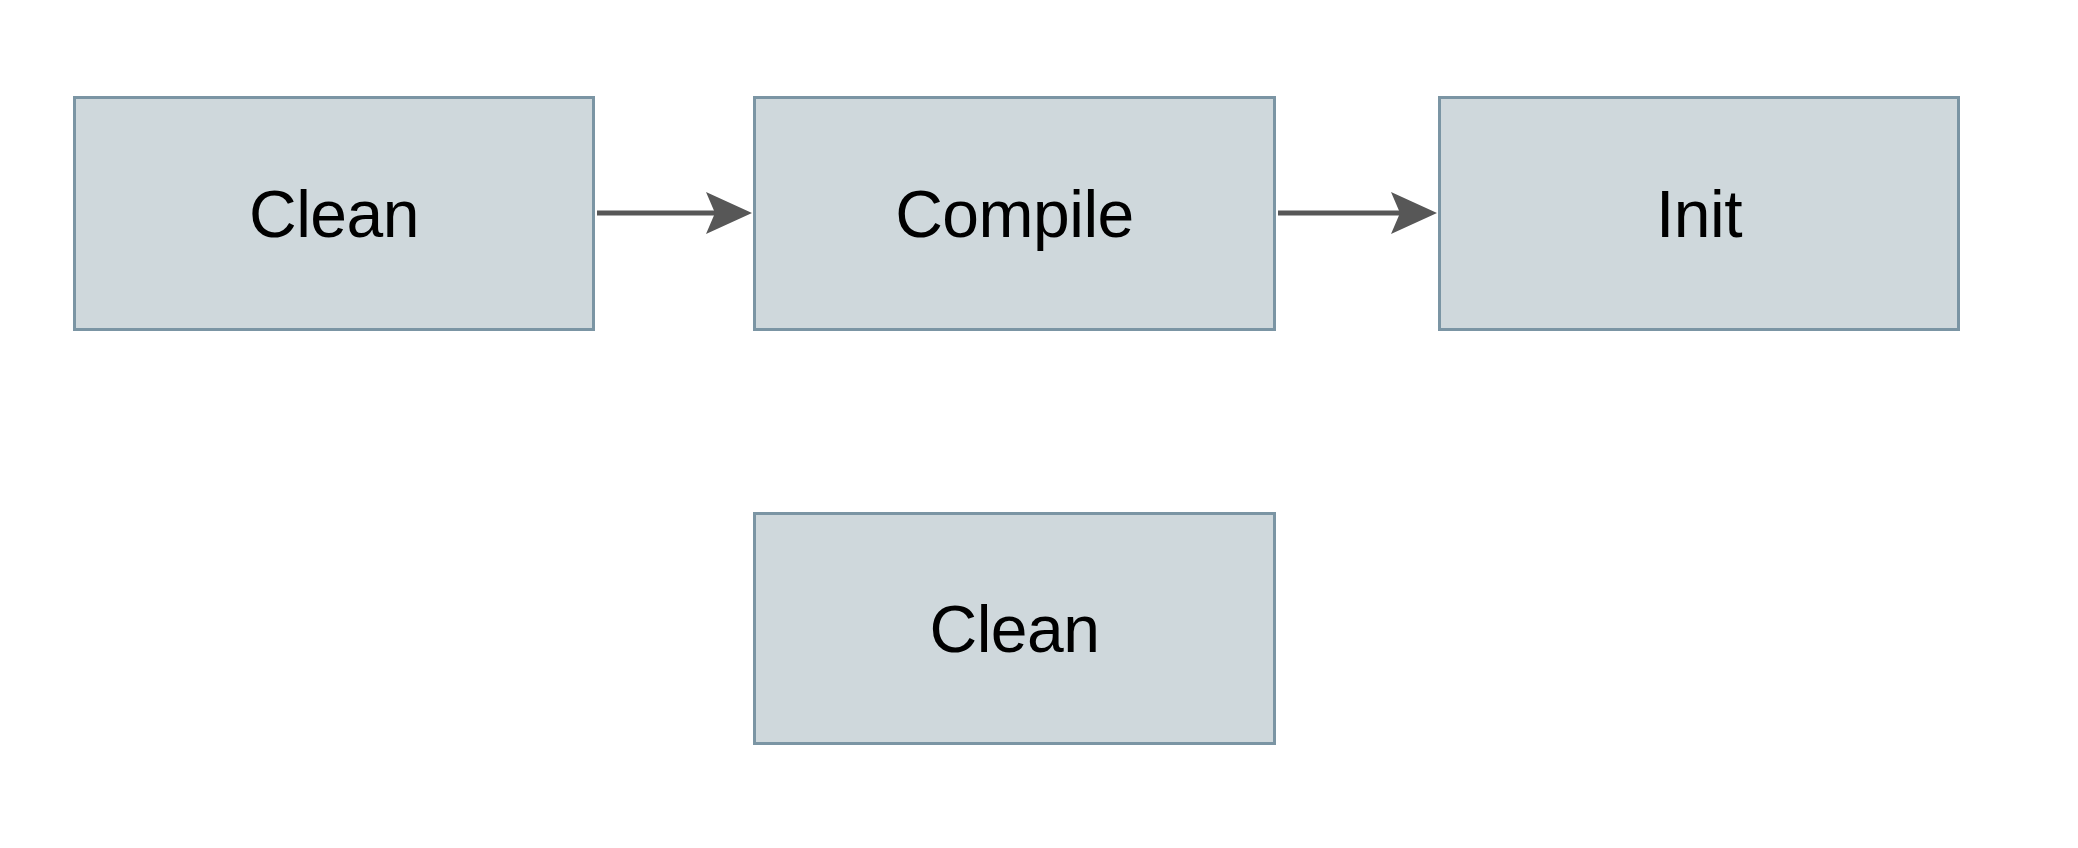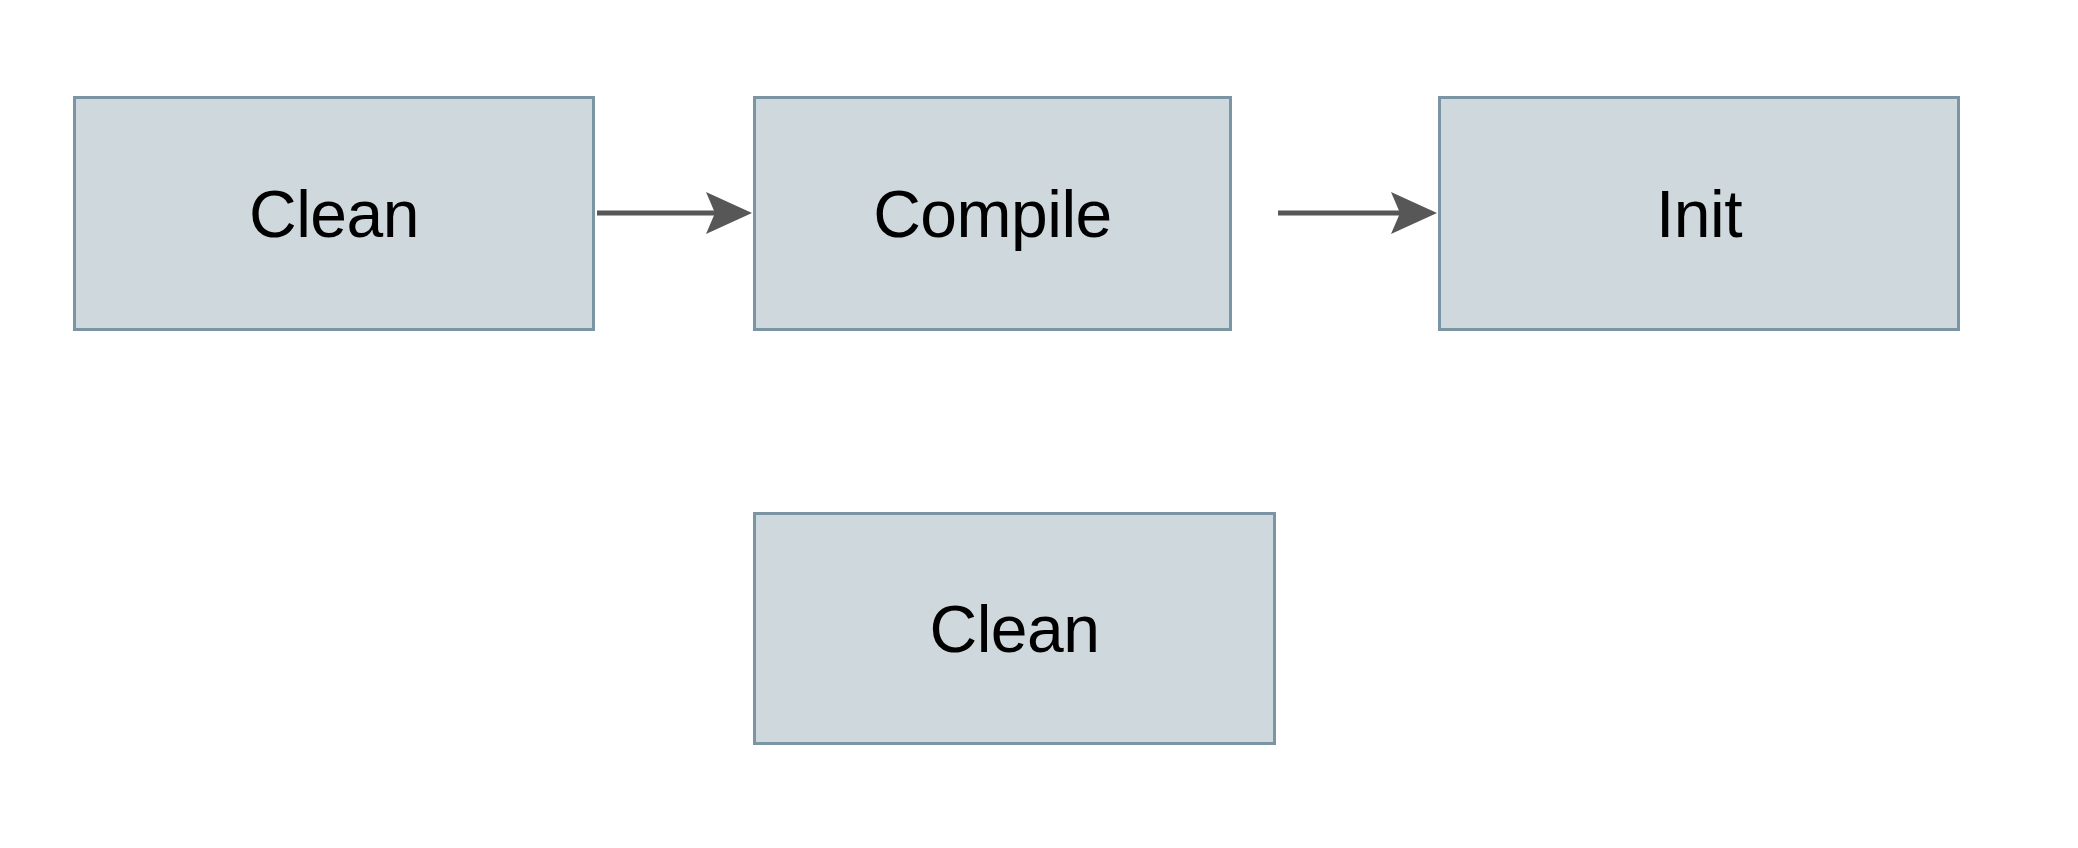--- a/index.html
+++ b/index.html
@@ -33,21 +33,21 @@
     font-size: 66px;
     font-weight: 400;
     color: #000000;
     line-height: 1;
     letter-spacing: -0.5px;
     white-space: nowrap;
     user-select: none;
   }
   
   #node-dist    { left: 73px;   top: 96px;  width: 522px; height: 235px; }
-  #node-compile { left: 753px;  top: 96px;  width: 479px; height: 235px; }
+  #node-compile { left: 753px;  top: 96px;  width: 523px; height: 235px; }
   #node-init    { left: 1438px; top: 96px;  width: 522px; height: 235px; }
   #node-clean   { left: 753px;  top: 512px; width: 523px; height: 233px; }
 
   
   .edge-layer {
     position: absolute;
     left: 0;
     top: 0;
     width: 2078px;
     height: 848px;

